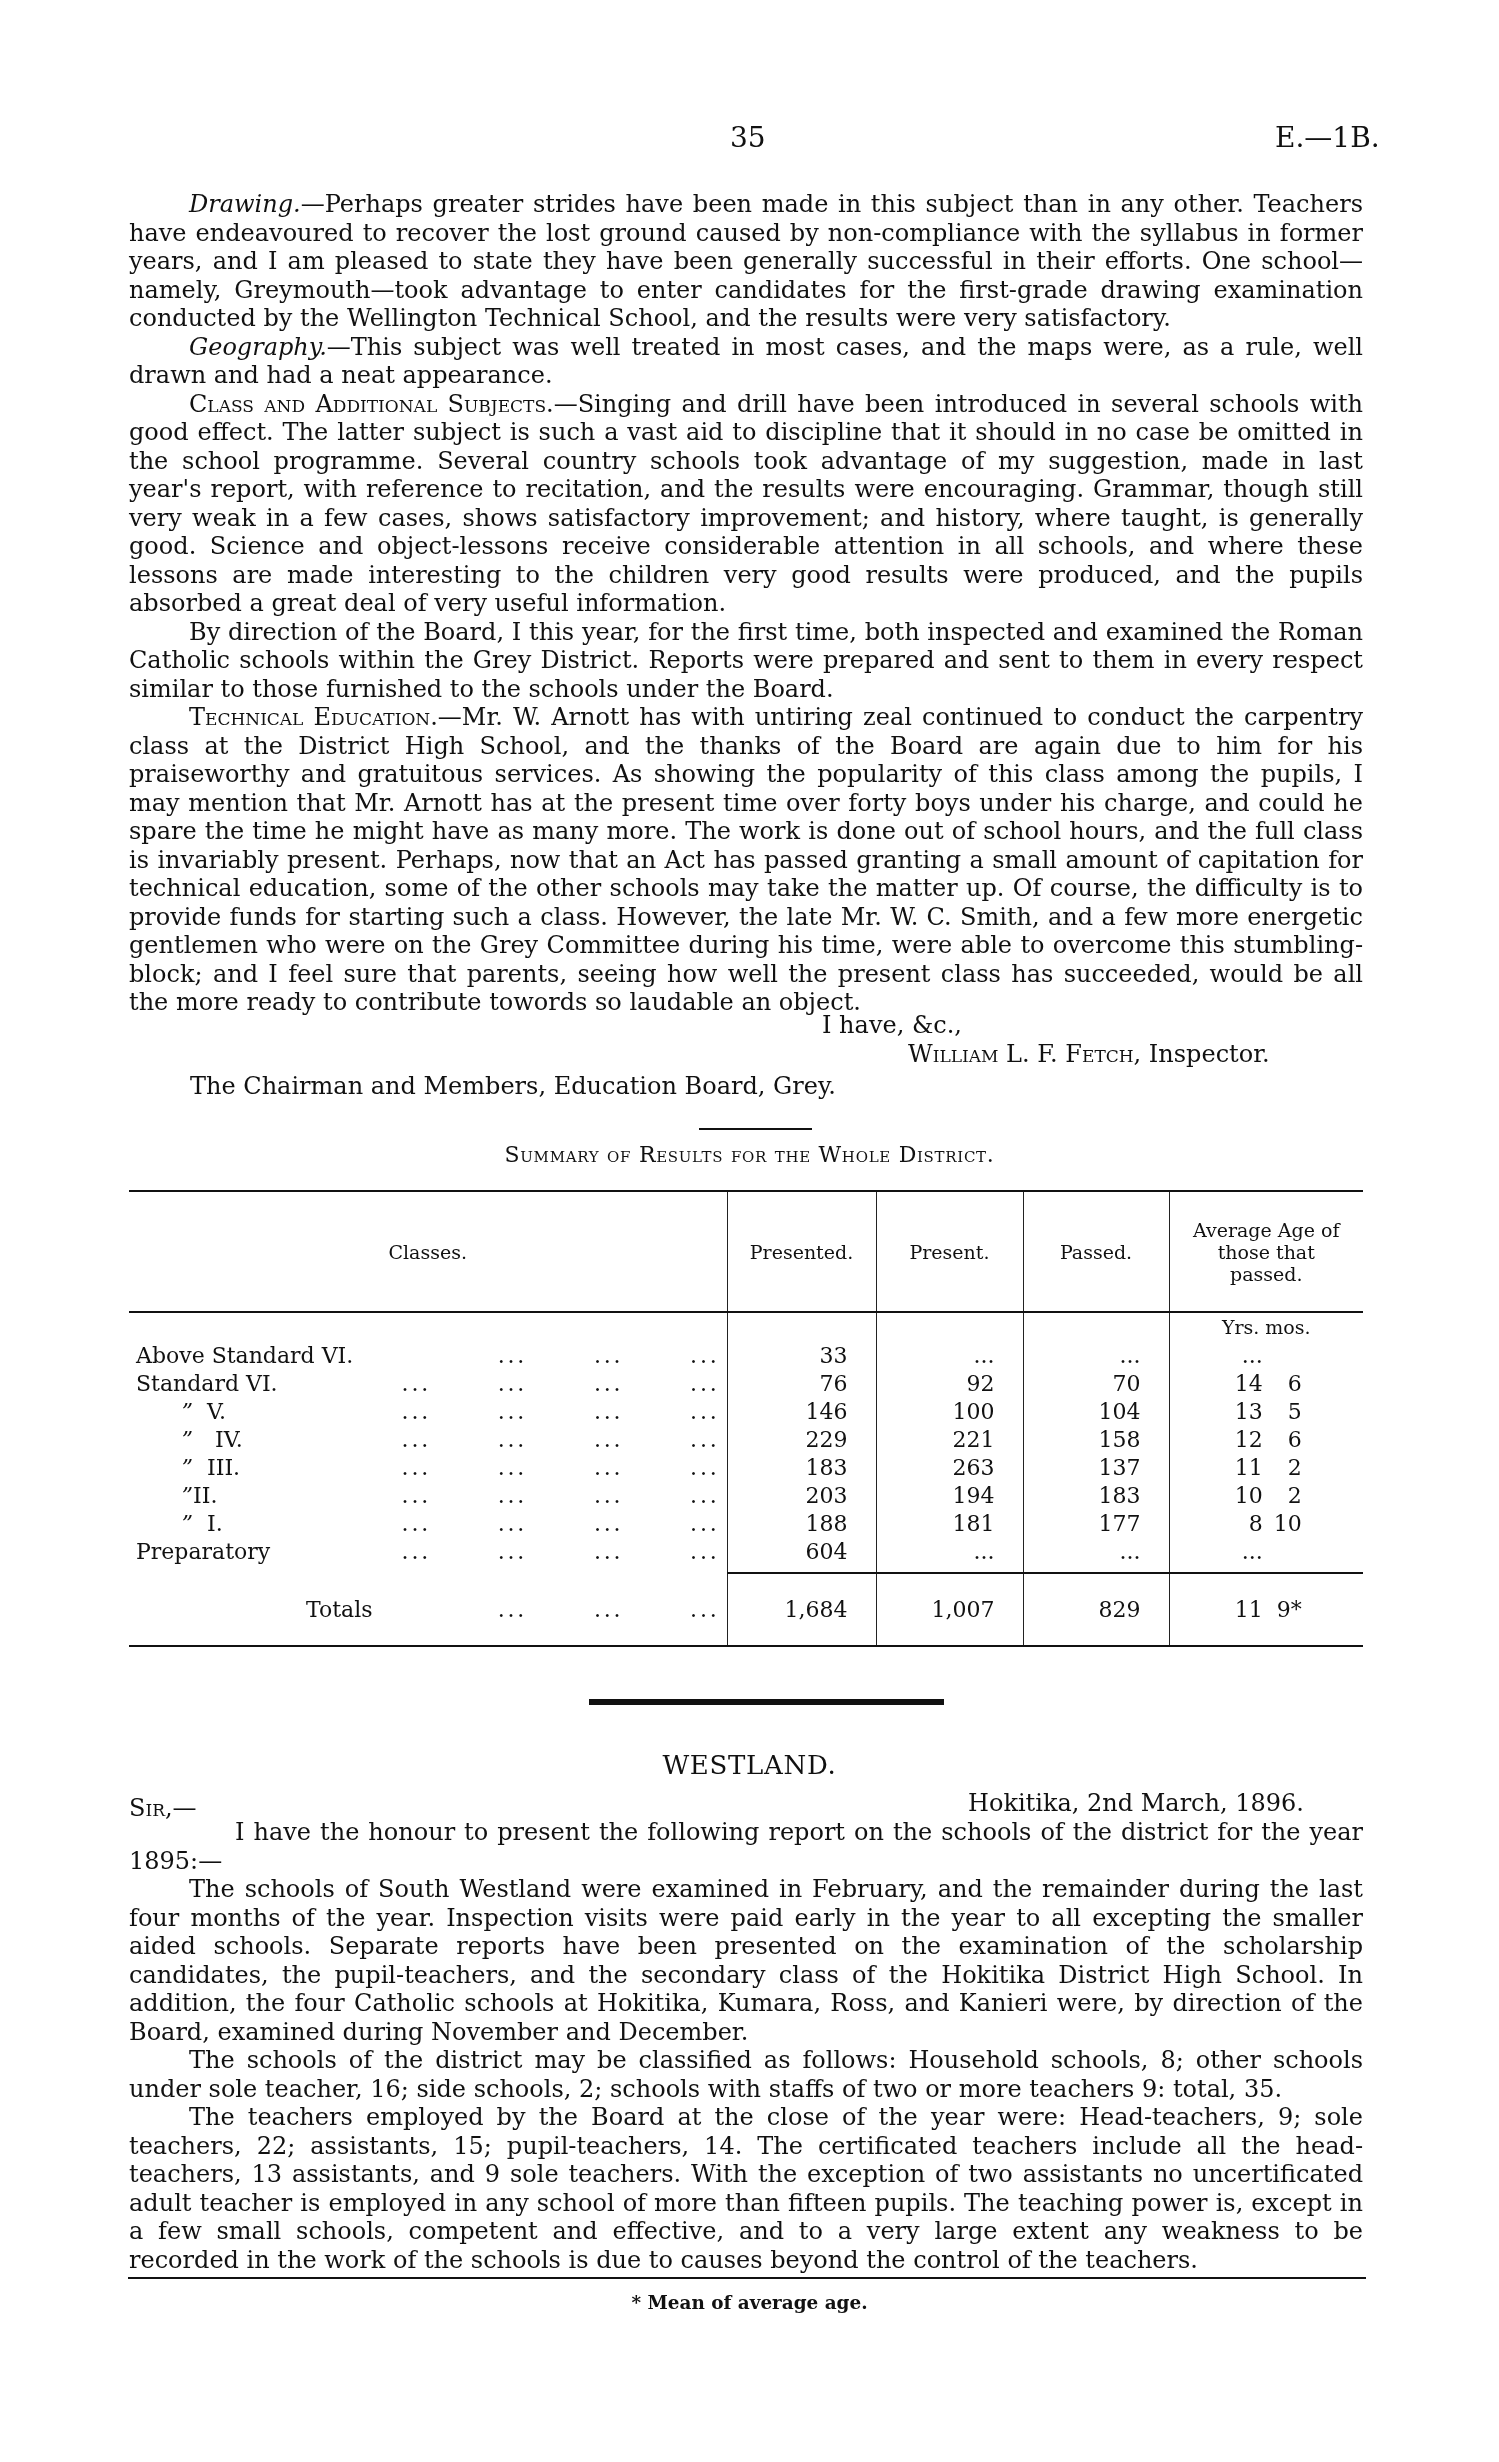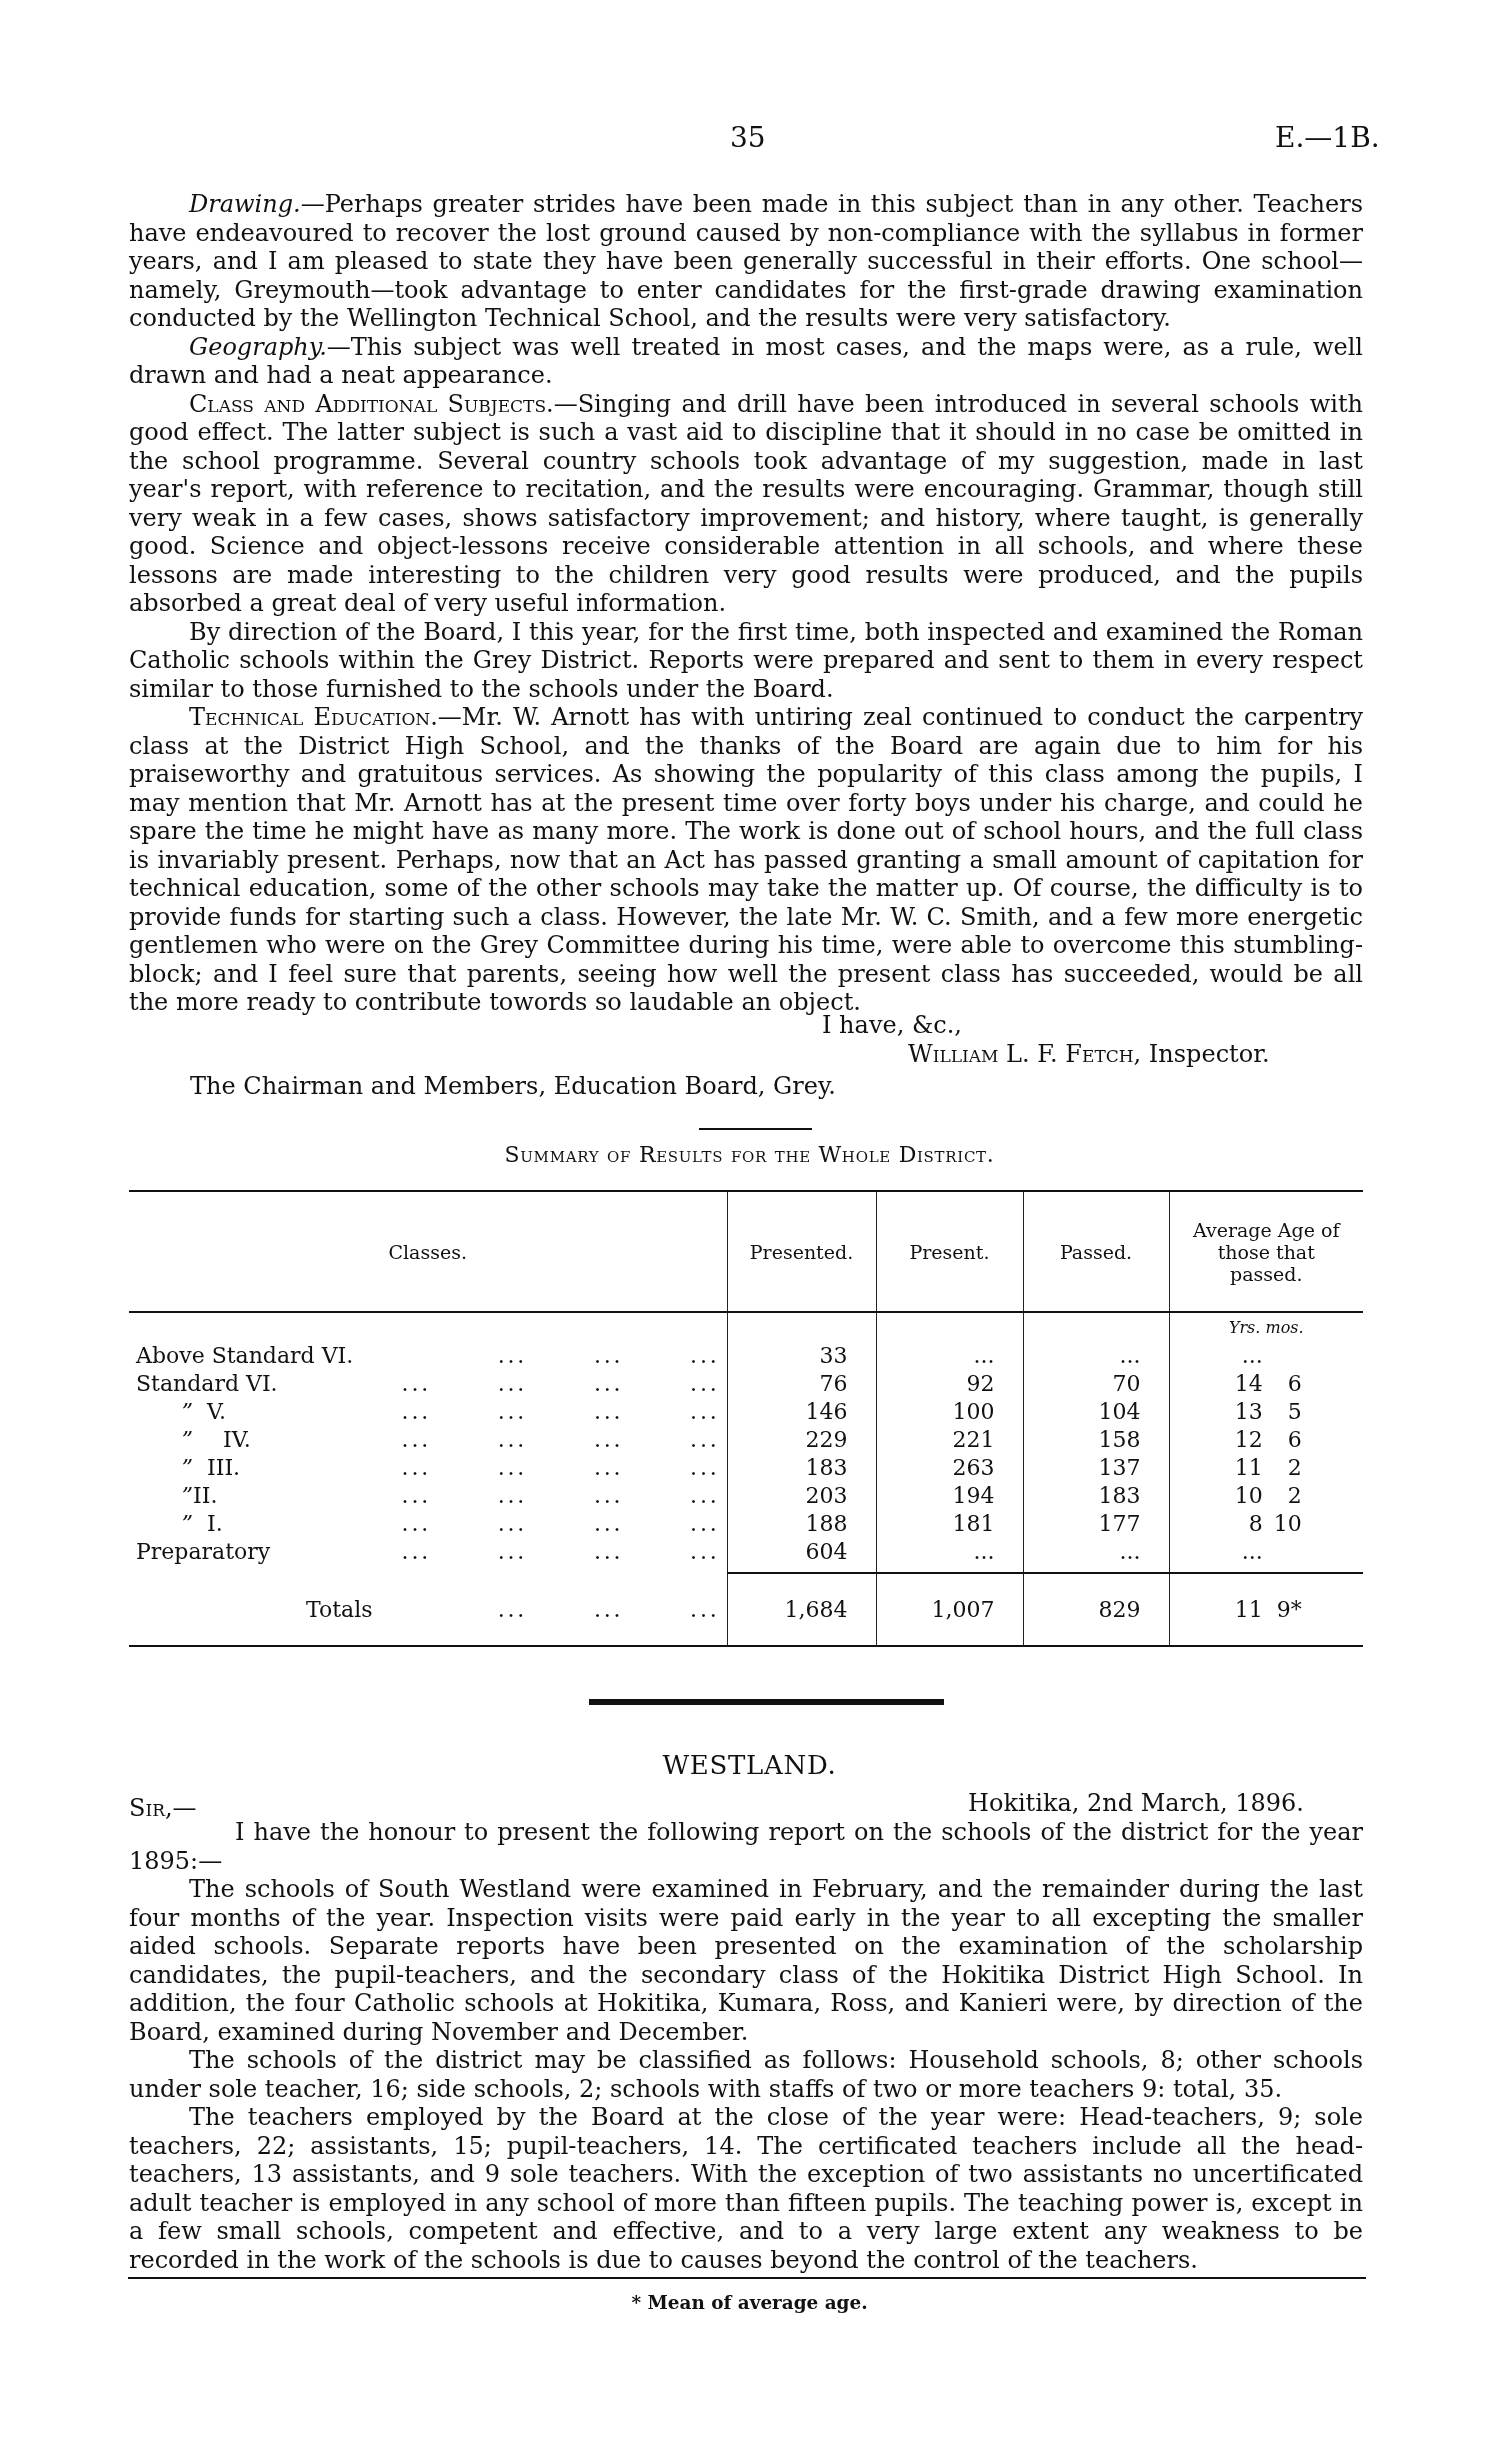--- a/index.html
+++ b/index.html
@@ -15,21 +15,21 @@
   .sign-line { font-size: 24px; }
   .short-rule { background: #111; height: 2.1px; }
   .tbl-title { left: 0; width: 1499px; top: 1142px; text-align: center; font-size: 22px; font-variant: small-caps; letter-spacing: 0.7px; }
   .tbl { left: 129px; top: 1190px; width: 1234px; font-size: 22px; }
   table { border-collapse: collapse; width: 100%; }
   th { font-weight: normal; font-size: 19px; vertical-align: middle; height: 117px; border-top: 2.1px solid #111; border-bottom: 2.1px solid #111; }
   th + th, td + td { border-left: 1.4px solid #222; }
   td { padding: 0 7px; height: 28px; white-space: nowrap; }
   td.num { text-align: right; padding-right: 28px; }
   td.age { text-align: center; }
-  tr.yrs td { height: 28px; font-size: 16px; font-style: italic; }
+  tr.yrs td { height: 28px; font-size: 19px; }
   tr.tot td { height: 71px; border-top: 2.1px solid #111; }
   tr.tot td.lbl { border-top: none; }
   tr.last td { padding-bottom: 7px; }
   .lbl .dots { letter-spacing: 2.8px; }
   .westland-rule { left: 589px; top: 1699px; width: 355px; height: 6.4px; background: #111; }
   .westland-title { left: 0; width: 1499px; top: 1750px; text-align: center; font-size: 26px; letter-spacing: 0.7px; }
   .footer-rule { left: 128px; top: 2277px; width: 1238px; height: 2.1px; background: #111; }
   .footnote { left: 0; width: 1499px; top: 2292px; text-align: center; font-size: 18.4px; font-weight: bold; }
   .ditto { display: inline-block; width: 57px; text-align: right; font-style: italic; }
 </style>
@@ -96,21 +96,21 @@
           <td class="age"><span style="display: inline-block; width: 32px; text-align: right;">14</span><span style="display: inline-block; width: 39px; text-align: right;">6</span></td>
         </tr>
         <tr>
           <td class="lbl"><span class="ditto">”</span><span style="margin-left: 14px;">V.</span><span class="dots" style="float: right; word-spacing: 57px;">... ... ... ...</span></td>
           <td class="num">146</td>
           <td class="num">100</td>
           <td class="num">104</td>
           <td class="age"><span style="display: inline-block; width: 32px; text-align: right;">13</span><span style="display: inline-block; width: 39px; text-align: right;">5</span></td>
         </tr>
         <tr>
-          <td class="lbl"><span class="ditto">”</span><span style="margin-left: 30px;">IV.</span><span class="dots" style="float: right; word-spacing: 57px;">... ... ... ...</span></td>
+          <td class="lbl"><span class="ditto">”</span><span style="margin-left: 22px;">IV.</span><span class="dots" style="float: right; word-spacing: 57px;">... ... ... ...</span></td>
           <td class="num">229</td>
           <td class="num">221</td>
           <td class="num">158</td>
           <td class="age"><span style="display: inline-block; width: 32px; text-align: right;">12</span><span style="display: inline-block; width: 39px; text-align: right;">6</span></td>
         </tr>
         <tr>
           <td class="lbl"><span class="ditto">”</span><span style="margin-left: 14px;">III.</span><span class="dots" style="float: right; word-spacing: 57px;">... ... ... ...</span></td>
           <td class="num">183</td>
           <td class="num">263</td>
           <td class="num">137</td>

